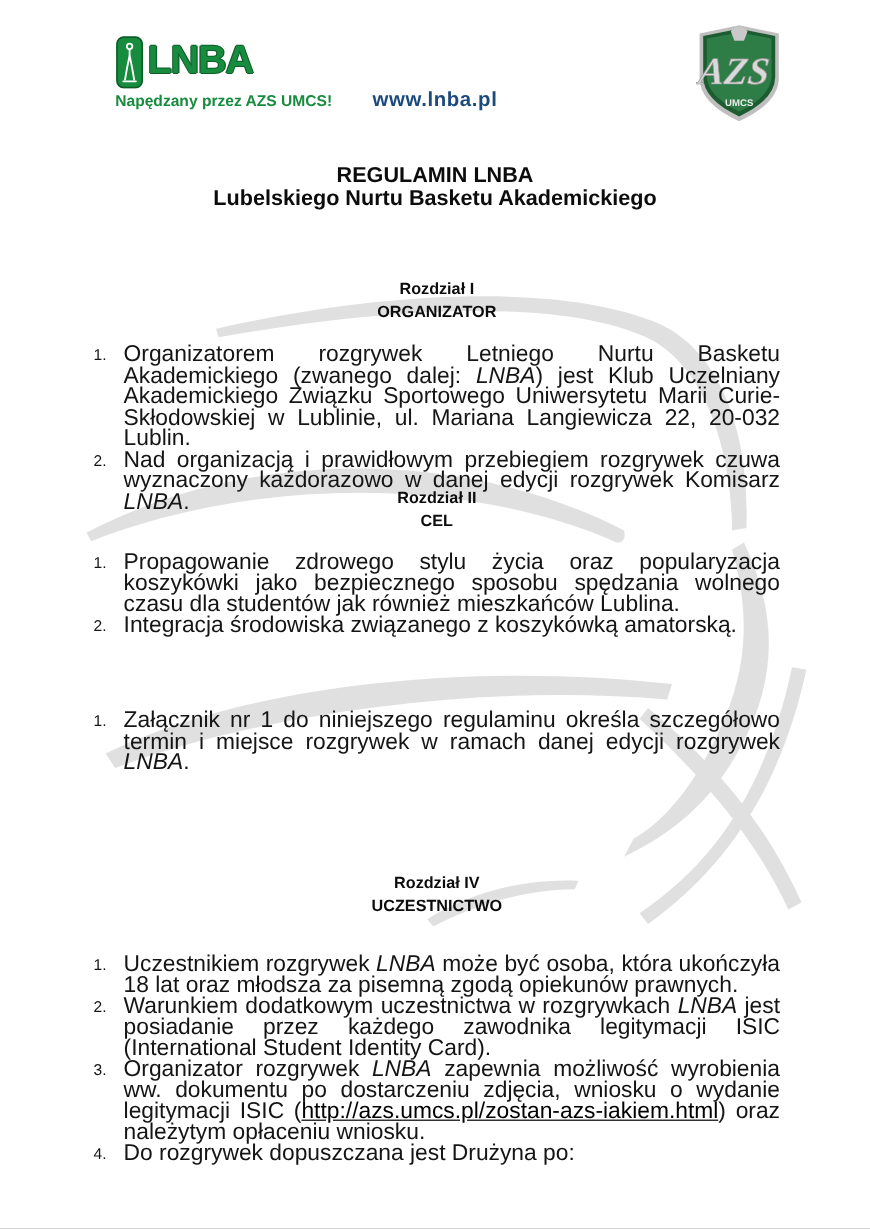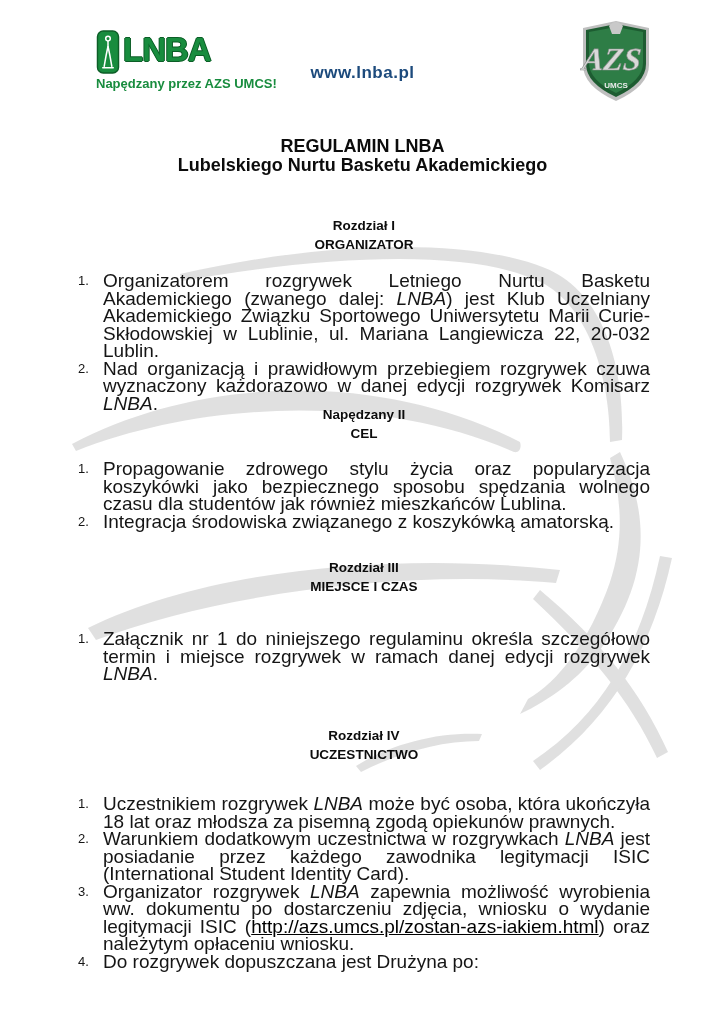--- a/index.html
+++ b/index.html
@@ -15,32 +15,32 @@
   .lnba-logo{position:absolute;left:96px;top:30px;width:150px;}
   .lnba-logo-row{display:flex;align-items:flex-start;}
   .lnba-badge{width:24px;height:44px;display:block;}
   .lnba-wordmark{
     font-size:33px;font-weight:900;line-height:40px;color:#188c3e;
     letter-spacing:-1px;margin-left:3px;
     text-shadow:-1px 0 #0c5e27,1px 0 #0c5e27,0 1px #0c5e27,0 -1px #0c5e27;
   }
   .lnba-tagline{font-size:13px;font-weight:700;color:#188c3e;margin-top:2px;white-space:nowrap;}
   .website{
-    position:absolute;left:0;top:63px;width:100%;text-align:center;
+    position:absolute;left:0;top:73px;width:100%;text-align:center;
     font-size:17px;font-weight:700;color:#1c4a7c;letter-spacing:.5px;
   }
   .azs-crest{position:absolute;left:580px;top:20px;width:72px;height:82px;}
   
   .title{
     position:absolute;left:0;top:137px;width:100%;text-align:center;z-index:1;
     font-size:18px;font-weight:700;line-height:19px;color:#0c0c0c;
   }
   
   .section{position:absolute;left:78px;width:572px;z-index:1;}
-  .sec0{top:216px}.sec1{top:405px}.sec2{top:558px}.sec3{top:726px}
+  .sec0{top:231px}.sec1{top:405px}.sec2{top:558px}.sec3{top:726px}
   .sec0 .list{margin-top:18px}.sec1 .list{margin-top:17px}
   .sec2 .list{margin-top:34px}.sec3 .list{margin-top:31px}
   .sec-heading{text-align:center;font-size:13.5px;font-weight:700;line-height:19px;color:#0c0c0c;}
   .sec-heading span{display:block;}
   .row{display:flex;align-items:flex-start;}
   .num{flex:0 0 25px;font-size:13px;line-height:17.5px;}
   .body{flex:1;font-size:19px;line-height:17.5px;text-align:justify;}
   .it{font-style:italic;}
   .lnk{color:#000000;text-decoration:underline;cursor:pointer;}
 </style>
@@ -111,39 +111,35 @@
             <div class="body"><span>Organizatorem rozgrywek Letniego Nurtu Basketu Akademickiego (zwanego dalej: </span><span class="it">LNBA</span><span>) jest Klub Uczelniany Akademickiego Związku Sportowego Uniwersytetu Marii Curie-Skłodowskiej w Lublinie, ul. Mariana Langiewicza 22, 20-032 Lublin.</span></div>
           </div>
           <div class="row">
             <div class="num">2.</div>
             <div class="body"><span>Nad organizacją i prawidłowym przebiegiem rozgrywek czuwa wyznaczony każdorazowo w danej edycji rozgrywek Komisarz </span><span class="it">LNBA</span><span>.</span></div>
           </div>
         </div>
       </div>
       <div class="section sec1">
         <div class="sec-heading">
-          <span>Napędzany II</span>
+          <span>Rozdział II</span>
           <span>CEL</span>
         </div>
         <div class="list">
           <div class="row">
             <div class="num">1.</div>
             <div class="body"><span>Propagowanie zdrowego stylu życia oraz popularyzacja koszykówki jako bezpiecznego sposobu spędzania wolnego czasu dla studentów jak również mieszkańców Lublina.</span></div>
           </div>
           <div class="row">
             <div class="num">2.</div>
             <div class="body"><span>Integracja środowiska związanego z koszykówką amatorską.</span></div>
           </div>
         </div>
       </div>
       <div class="section sec2">
-        <div class="sec-heading">
-          <span>Rozdział III</span>
-          <span>MIEJSCE I CZAS</span>
-        </div>
         <div class="list">
           <div class="row">
             <div class="num">1.</div>
             <div class="body"><span>Załącznik nr 1 do niniejszego regulaminu określa szczegółowo termin i miejsce rozgrywek w ramach danej edycji rozgrywek </span><span class="it">LNBA</span><span>.</span></div>
           </div>
         </div>
       </div>
       <div class="section sec3">
         <div class="sec-heading">
           <span>Rozdział IV</span>

